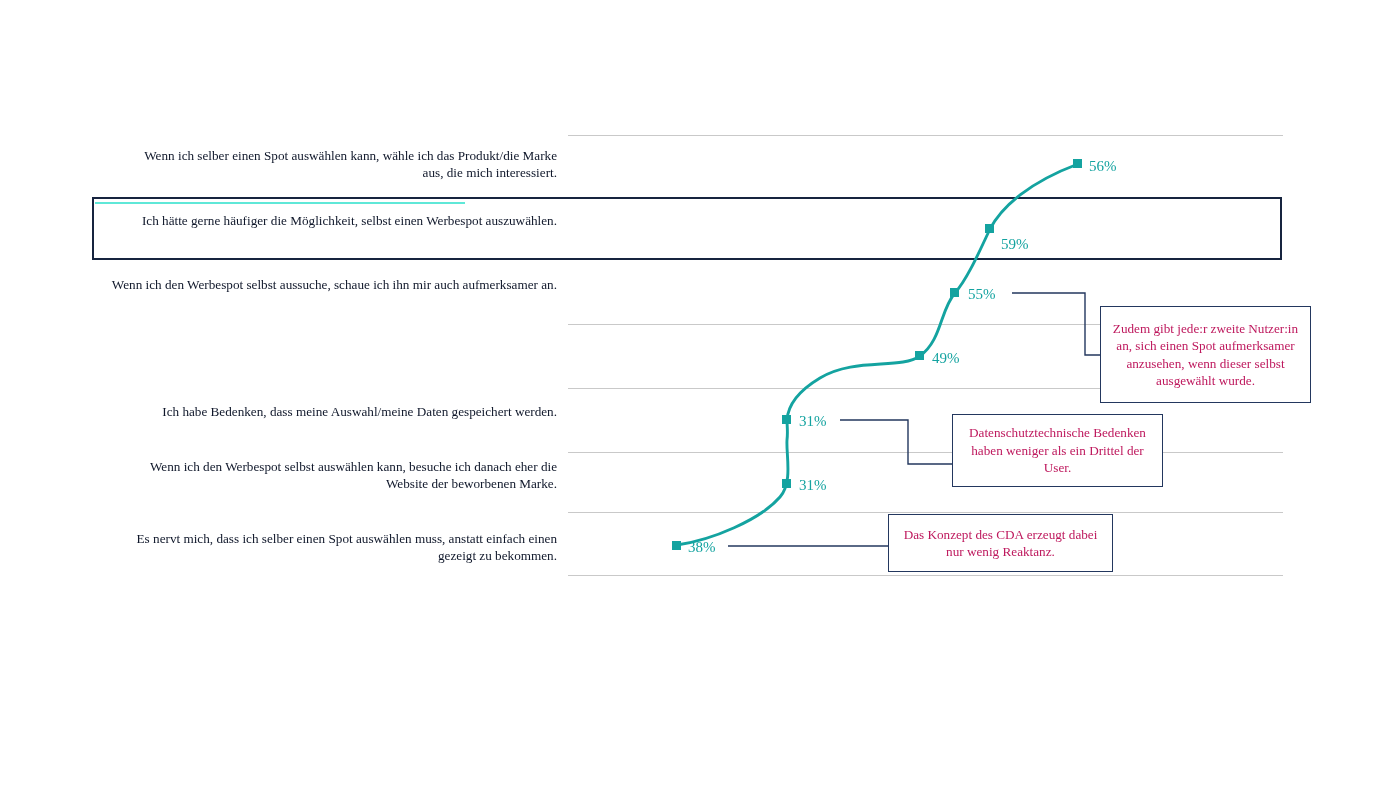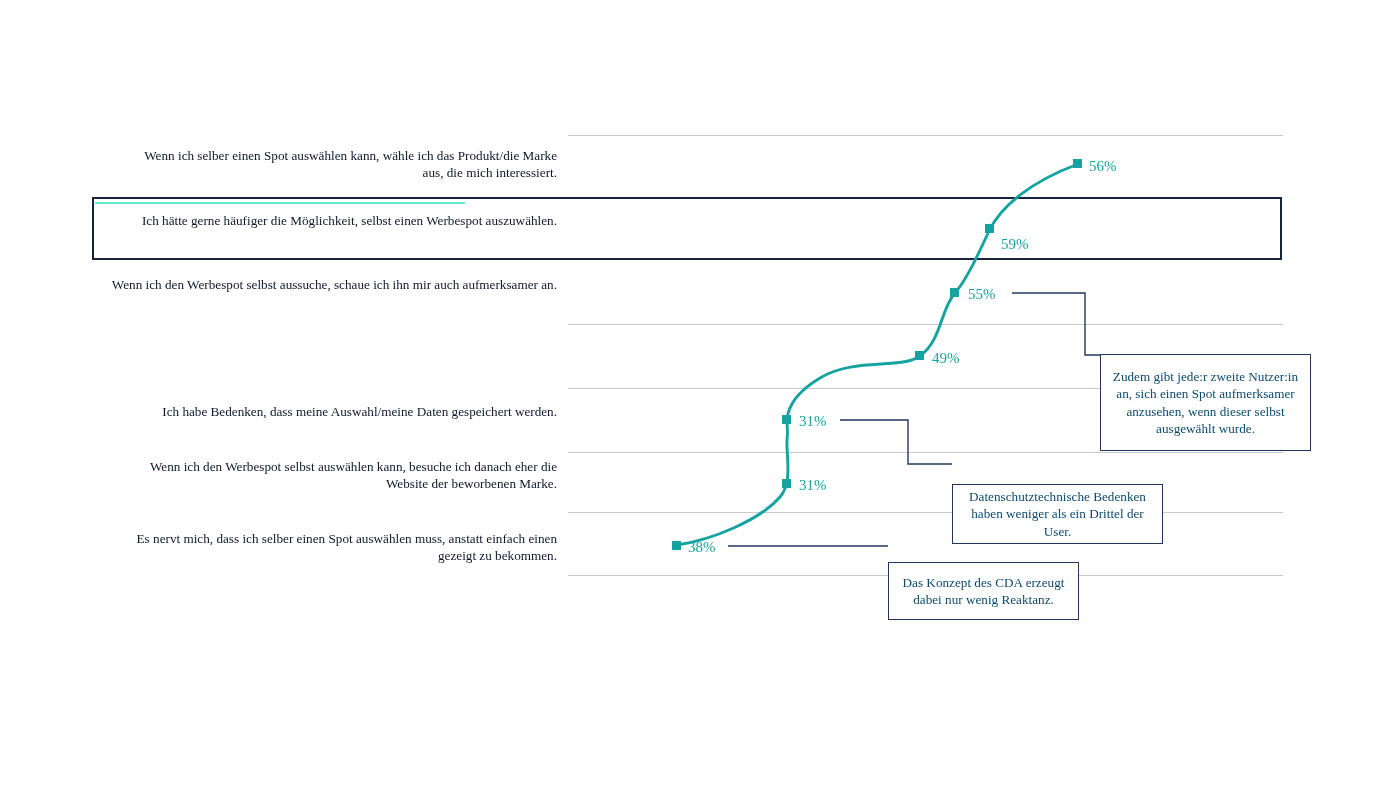--- a/index.html
+++ b/index.html
@@ -46,29 +46,28 @@
     font-size:15px;
     font-family:"Liberation Serif","DejaVu Serif",serif;
     white-space:nowrap;
   }
 
   
   .annot-box{
     position:absolute;
     border:1.4px solid #23375e;
     background:#ffffff;
-    color:#0c4a6e;
+    color:#be185d;
     font-size:13.2px;
     line-height:17.5px;
     text-align:center;
     box-sizing:border-box;
     display:flex;align-items:center;justify-content:center;
     padding:4px 8px;
     z-index:5;
-    margin-top:48px;
   }
   #connectors{position:absolute;left:0;top:0;z-index:4;}
 </style>
 </head>
 <body>
 
 <div id="stage">
 
   <div class="gridline" style="left:568px;top:135px;width:715px;"></div>
   <div class="gridline" style="left:568px;top:324px;width:715px;"></div>
@@ -126,21 +125,21 @@
   <div class="value-label" style="left:968px;top:286px;">55%</div>
   <div class="value-label" style="left:932px;top:350px;">49%</div>
   <div class="value-label" style="left:799px;top:413px;">31%</div>
   <div class="value-label" style="left:799px;top:477px;">31%</div>
   <div class="value-label" style="left:688px;top:539px;">38%</div>
 
   <div class="annot-box" style="left:1100px;top:306px;width:211px;height:97px;">
     <span>Zudem gibt jede:r zweite Nutzer:in an, sich einen Spot aufmerksamer anzusehen, wenn dieser selbst ausgewählt wurde.</span>
   </div>
 
-  <div class="annot-box" style="left:952px;top:436px;width:211px;height:60px;align-items:center;">
+  <div class="annot-box" style="left:952px;top:414px;width:211px;height:73px;align-items:center;">
     <span>Datenschutztechnische Bedenken haben weniger als ein Drittel der User.</span>
   </div>
 
-  <div class="annot-box" style="left:888px;top:514px;width:191px;height:58px;">
+  <div class="annot-box" style="left:888px;top:514px;width:225px;height:58px;">
     <span>Das Konzept des CDA erzeugt dabei nur wenig Reaktanz.</span>
   </div>
 
 </div>
 
 </body></html>

